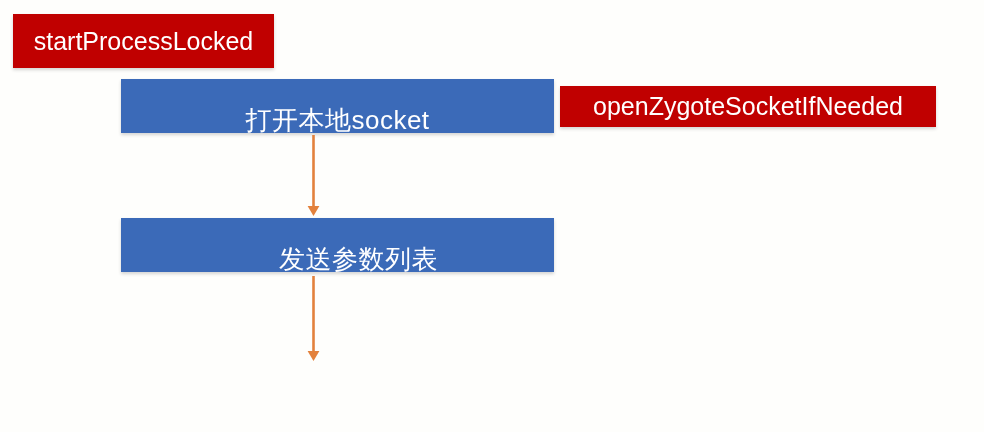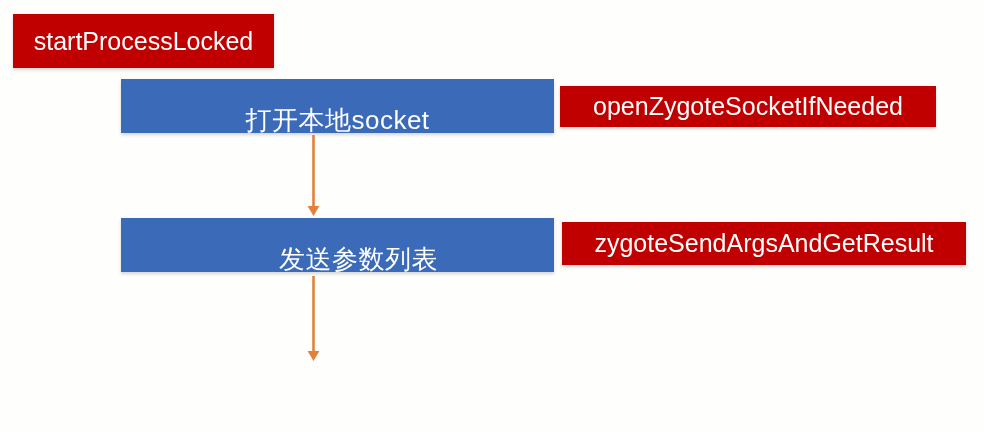--- a/index.html
+++ b/index.html
@@ -113,23 +113,20 @@
     <svg viewBox="0 0 21 85" preserveAspectRatio="none">
       <line x1="10.5" y1="2" x2="10.5" y2="74" stroke="#e3813c" stroke-width="2.6"></line>
       <polygon points="4.6,73 16.4,73 10.5,83" fill="#e3813c"></polygon>
     </svg>
   </div>
 
   <div class="step-box" id="step-2">
     <span class="step-label">发送参数列表</span>
   </div>
 
-  <div class="tag-box" id="tag-send">
-    <span class="tag-label">zygoteSendArgsAndGetResult</span>
-  </div>
 
   <div class="connector" id="connector-2">
     <svg viewBox="0 0 21 91" preserveAspectRatio="none">
       <line x1="10.5" y1="4" x2="10.5" y2="80" stroke="#e3813c" stroke-width="2.6"></line>
       <polygon points="4.6,79 16.4,79 10.5,89" fill="#e3813c"></polygon>
     </svg>
   </div>
 
 
 </div>

